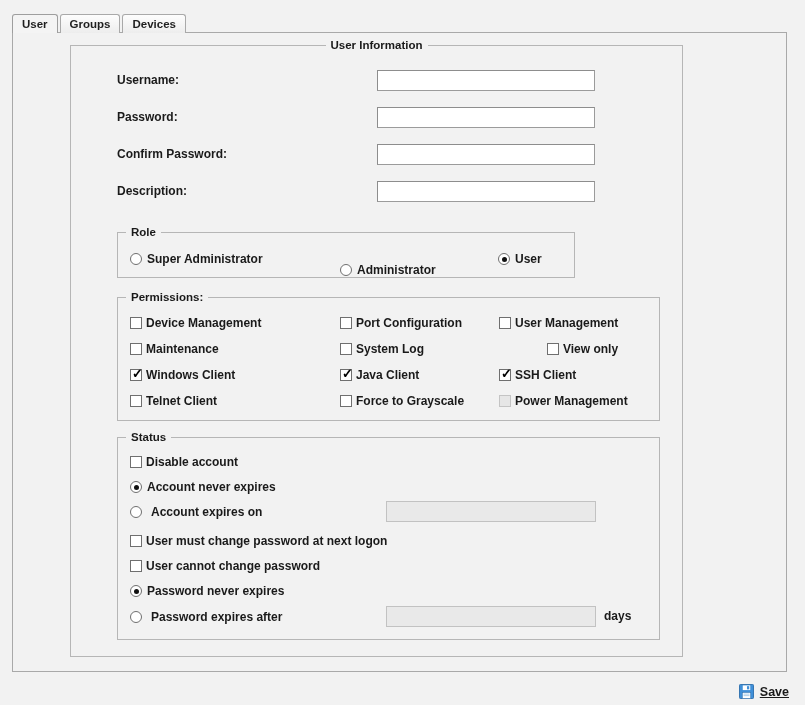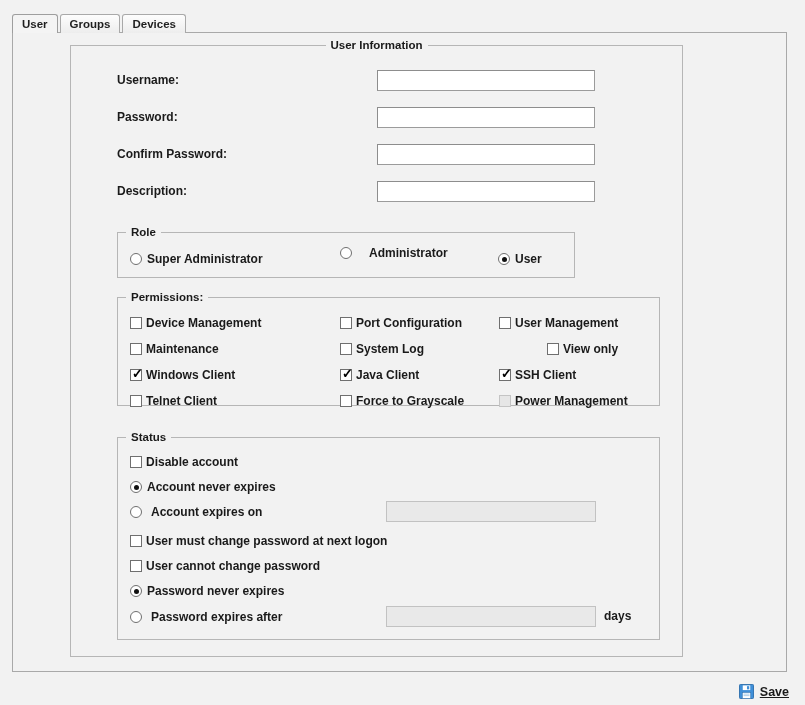--- a/index.html
+++ b/index.html
@@ -97,21 +97,21 @@
   #group-role {
     left: 46px;
     top: 186px;
     width: 458px;
     height: 46px;
   }
   #group-permissions {
     left: 46px;
     top: 251px;
     width: 543px;
-    height: 109px;
+    height: 124px;
   }
   #group-status {
     left: 46px;
     top: 391px;
     width: 543px;
     height: 203px;
   }
 
   
   .field-row {
@@ -258,21 +258,21 @@
     </div>
 
     <div class="group" id="group-role">
       <span class="legend left">Role</span>
 
       <div class="opt" style="left:12px; top:19px;">
         <span class="radio"></span>
         <span class="opt-label">Super Administrator</span>
       </div>
 
-      <div class="opt" style="left:222px; top:13px;gap:12px;">
+      <div class="opt" style="left:222px; top:30px;">
         <span class="radio"></span>
         <span class="opt-label">Administrator</span>
       </div>
 
       <div class="opt" style="left:380px; top:19px;">
         <span class="radio">
           <span class="dot"></span>
         </span>
         <span class="opt-label">User</span>
       </div>

